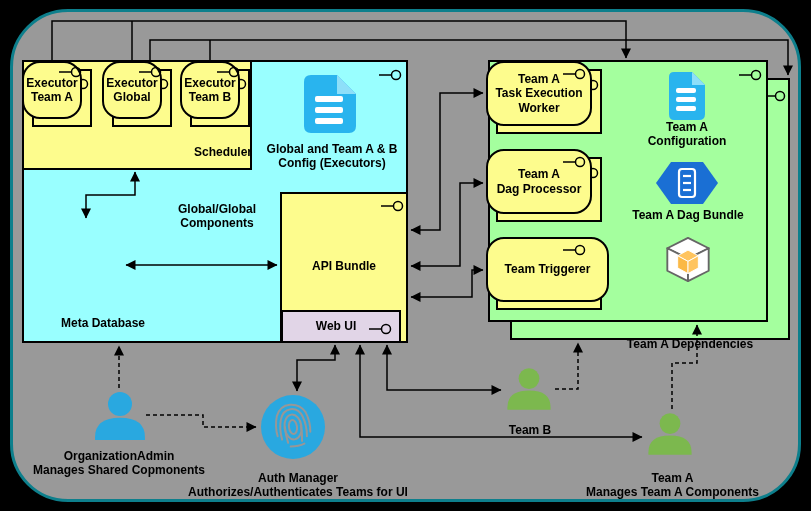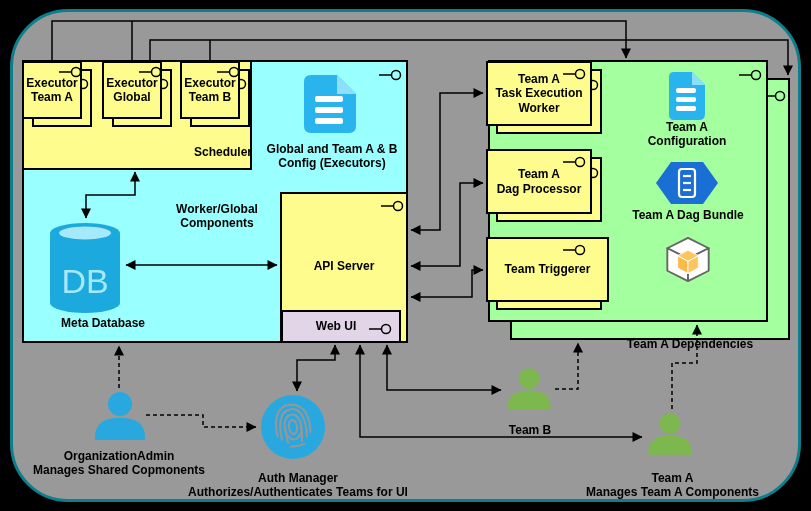--- a/index.html
+++ b/index.html
@@ -6,41 +6,41 @@
   .canvas{position:relative;width:811px;height:511px;background:#000;overflow:hidden;
           font-family:"Liberation Sans",sans-serif;}
   .frame{position:absolute;left:10px;top:9px;width:785px;height:487px;background:#999999;
          border:3px solid #0d7f8c;border-radius:58px;}
   .box{position:absolute;box-sizing:border-box;border:2px solid #000;}
   .cyan{background:#99ffff;}
   .yellow{background:#fdfc8d;}
   .green{background:#a4ff9e;}
   .purple{background:#e1d5e7;border-color:#000;}
   .cbox{display:flex;align-items:center;justify-content:center;text-align:center;
-        font-weight:bold;font-size:12px;line-height:1.18;color:#000;white-space:pre-line;}
+        font-weight:bold;font-size:12px;line-height:1.18;color:#000;white-space:pre-line;border-radius:18px;}
   .lbl{position:absolute;font-weight:bold;font-size:12px;line-height:1.18;color:#000;
        text-align:center;white-space:pre-line;}
   .iface{position:absolute;pointer-events:none;}
   svg.overlay{position:absolute;left:0;top:0;z-index:60;pointer-events:none;}
   .icon{position:absolute;}
 </style>
 </head>
 <body>
 
 <div class="canvas">
   <div class="frame"></div>
 
   <div class="box cyan" style="left:22px;top:60px;width:386px;height:283px;"></div>
   <div class="iface" style="left:378px;top:67px;">
     <svg width="24" height="12">
         <line x1="1" y1="6" x2="13" y2="6" stroke="#000" stroke-width="1.5"></line>
         <circle cx="18" cy="6" r="4.5" fill="none" stroke="#000" stroke-width="1.5"></circle>
       </svg>
   </div>
-  <div class="lbl" style="left:137px;top:202px;width:160px;">Worker/Global
+  <div class="lbl" style="left:137px;top:202px;width:160px;">Global/Global
 Components</div>
 
   <div class="box yellow" style="left:22px;top:60px;width:230px;height:110px;"></div>
   <div class="lbl" style="left:22px;top:145px;width:230px;text-align:right;">Scheduler</div>
 
   <div class="box yellow" style="left:32px;top:69px;width:60px;height:58px;"></div>
   <div class="iface" style="left:77px;top:76px;"><svg width="12" height="12">
         <circle cx="6" cy="6" r="4.5" fill="none" stroke="#000" stroke-width="1.5"></circle>
       </svg></div>
   <div class="box yellow" style="left:112px;top:69px;width:60px;height:58px;"></div>
@@ -82,36 +82,28 @@
       <path d="M8,1 L34,1 L53,20 L53,52 Q53,59 46,59 L8,59 Q1,59 1,52 L1,8 Q1,1 8,1 Z" fill="#29b4ee"></path>
       <path d="M34,1 L34,20 L53,20 Z" fill="#8edff9"></path>
       <rect x="12" y="22" width="28" height="6" rx="2" fill="#fff"></rect>
       <rect x="12" y="33" width="28" height="6" rx="2" fill="#fff"></rect>
       <rect x="12" y="44" width="28" height="6" rx="2" fill="#fff"></rect>
     </svg>
   </div>
   <div class="lbl" style="left:242px;top:142px;width:180px;">Global and Team A &amp; B
 Config (Executors)</div>
 
-  <div class="icon" style="left:48px;top:221px;">
-    <svg width="74" height="94" viewBox="0 0 74 94">
-      <path d="M2,12 L2,82 A35,10 0 0 0 72,82 L72,12 Z" fill="#1ca9dd"></path>
-      <ellipse cx="37" cy="12" rx="35" ry="10" fill="#1ca9dd"></ellipse>
-      <ellipse cx="37" cy="12" rx="26" ry="6.5" fill="#a6e9fa"></ellipse>
-      <text x="37" y="72" text-anchor="middle" font-family="Liberation Sans, sans-serif" font-size="34" fill="#a6e9fa">DB</text>
-    </svg>
-  </div>
   <div class="lbl" style="left:23px;top:316px;width:160px;">Meta Database</div>
 
   <div class="box yellow" style="left:280px;top:192px;width:128px;height:151px;"></div>
   <div class="iface" style="left:380px;top:198px;"><svg width="24" height="12">
         <line x1="1" y1="6" x2="13" y2="6" stroke="#000" stroke-width="1.5"></line>
         <circle cx="18" cy="6" r="4.5" fill="none" stroke="#000" stroke-width="1.5"></circle>
       </svg></div>
-  <div class="lbl" style="left:280px;top:259px;width:128px;">API Server</div>
+  <div class="lbl" style="left:280px;top:259px;width:128px;">API Bundle</div>
   <div class="box purple" style="left:281px;top:310px;width:120px;height:33px;"></div>
   <div class="lbl" style="left:281px;top:319px;width:110px;">Web UI</div>
   <div class="iface" style="left:368px;top:321px;"><svg width="24" height="12">
         <line x1="1" y1="6" x2="13" y2="6" stroke="#000" stroke-width="1.5"></line>
         <circle cx="18" cy="6" r="4.5" fill="none" stroke="#000" stroke-width="1.5"></circle>
       </svg></div>
 
   <div class="box green" style="left:510px;top:78px;width:280px;height:262px;"></div>
   <div class="iface" style="left:762px;top:88px;"><svg width="24" height="12">
         <line x1="1" y1="6" x2="13" y2="6" stroke="#000" stroke-width="1.5"></line>

